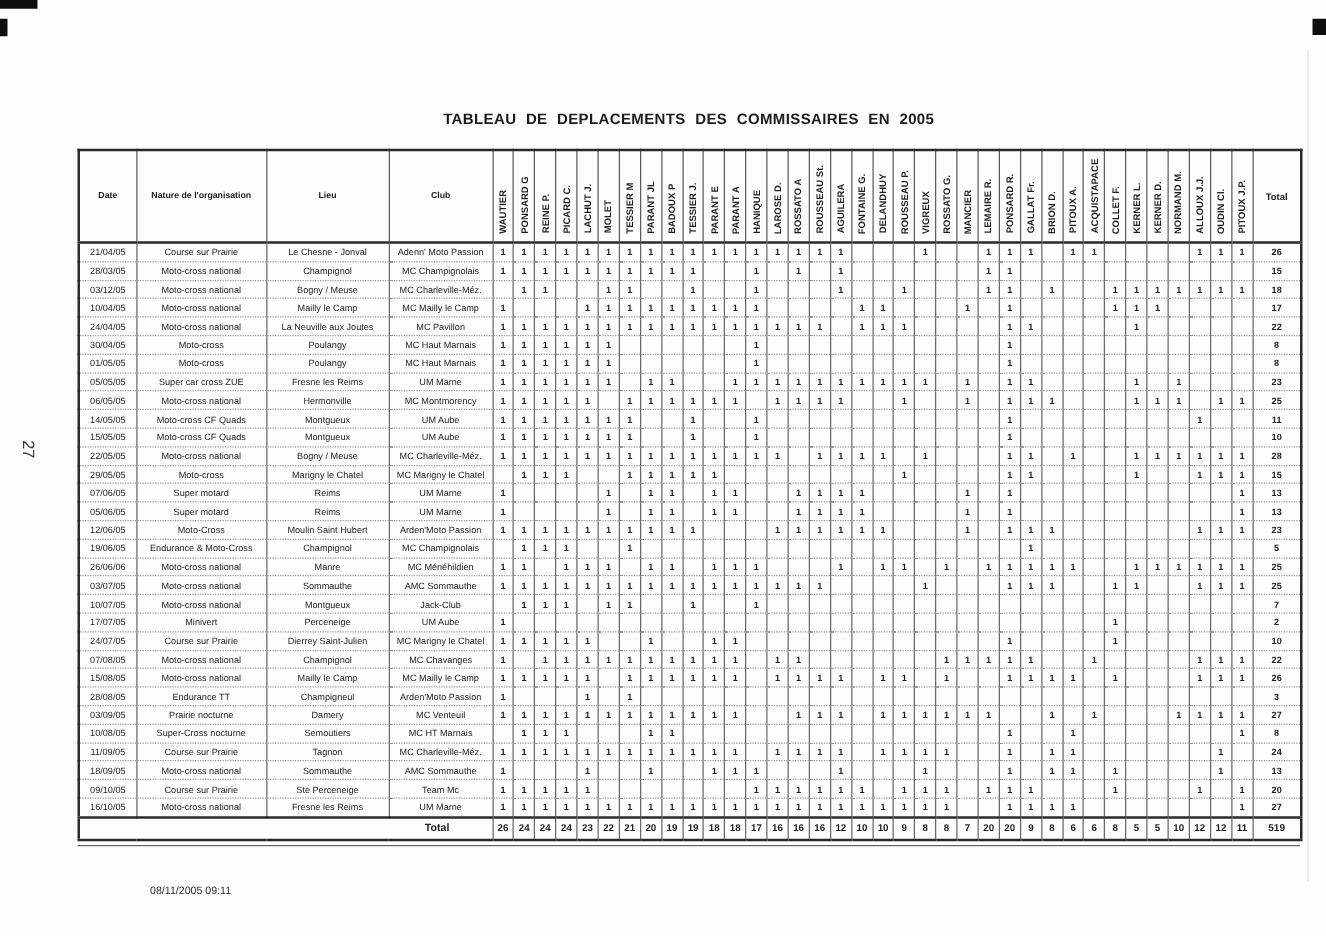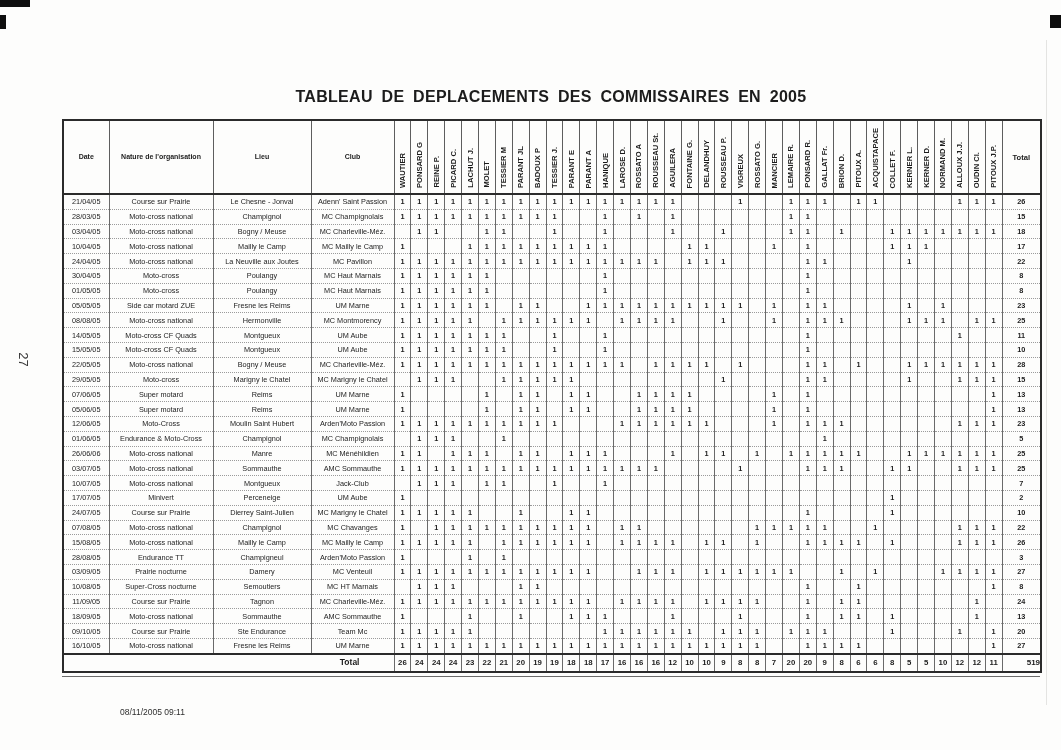--- a/index.html
+++ b/index.html
@@ -4,21 +4,21 @@
 <style>
   html,body{margin:0;padding:0;}
   #scan-page{position:relative;width:1061px;height:750px;background:#fdfdfc;
     font-family:"Liberation Sans", sans-serif;color:#1c1c1c;overflow:hidden;}
   .artifact{position:absolute;background:#0e0e0e;}
   .m1{left:0;top:0;width:30px;height:7px;}
   .m2{left:0;top:15px;width:6px;height:14px;}
   .m3{left:1050px;top:15px;width:11px;height:13px;}
   .edge-line{position:absolute;left:1046px;top:40px;width:1px;height:665px;background:#e4e4e2;}
   .doc-title{position:absolute;top:88px;left:62px;width:978px;text-align:center;
-    font-size:16px;font-weight:bold;letter-spacing:.3px;word-spacing:4px;white-space:nowrap;}
+    font-size:12px;font-weight:bold;letter-spacing:.3px;word-spacing:4px;white-space:nowrap;}
   .side-num{position:absolute;left:16px;top:352px;font-size:13px;color:#3a3a3a;
     transform:rotate(90deg);transform-origin:center;}
   .footer-stamp{position:absolute;left:120px;top:707px;font-size:8.5px;color:#2e2e2e;}
   .sub-line{position:absolute;left:62px;top:676px;width:978px;height:0;border-top:1px solid #6b6b6b;}
 
   table.grid{position:absolute;top:119px;left:62px;width:978px;border-collapse:collapse;
     table-layout:fixed;border:2px solid #2b2b2b;}
   table.grid th{border:1px solid #5e5e5e;border-bottom:2px solid #2b2b2b;
     font-weight:bold;padding:0;background:#fdfdfc;}
   th.fix{height:72px;vertical-align:middle;font-size:7px;line-height:8px;}
@@ -29,21 +29,21 @@
   th.totalh{font-size:7.6px;vertical-align:middle;}
   table.grid td{height:13.8px;padding:0;overflow:hidden;text-align:center;
     border-left:1px solid #6a6a6a;border-right:1px solid #6a6a6a;
     border-top:1px dotted #9b9b9b;font-size:7.3px;line-height:7px;}
   td.c-date{font-size:7.4px;}
   td.mark{font-size:8px;font-weight:600;}
   td.tot{font-size:8px;font-weight:600;}
   tr.totals td{border-top:2px solid #2b2b2b;border-bottom:2px solid #2b2b2b;
     font-weight:bold;font-size:7.8px;height:16px;}
   tr.totals td.lbl{text-align:right;padding-right:34px;font-size:8.5px;}
-  tr.totals td.gtot{font-size:8px;text-align:right;}
+  tr.totals td.gtot{font-size:8px;}
 </style>
 </head>
 <body>
 
 <div id="scan-page">
   <div class="artifact m1"></div>
   <div class="artifact m2"></div>
   <div class="artifact m3"></div>
   <div class="edge-line"></div>
 
@@ -137,21 +137,21 @@
           <th class="rot"><span>OUDIN Cl.</span></th>
           <th class="rot"><span>PITOUX J.P.</span></th>
           <th class="totalh">Total</th>
         </tr>
       </thead>
       <tbody>
         <tr>
           <td class="c-date">21/04/05</td>
           <td class="c-nat">Course sur Prairie</td>
           <td class="c-lieu">Le Chesne - Jonval</td>
-          <td class="c-club">Adenn' Saint Passion</td>
+          <td class="c-club">Adenn' Moto Passion</td>
           <td class="mark">1</td>
           <td class="mark">1</td>
           <td class="mark">1</td>
           <td class="mark">1</td>
           <td class="mark">1</td>
           <td class="mark">1</td>
           <td class="mark">1</td>
           <td class="mark">1</td>
           <td class="mark">1</td>
           <td class="mark">1</td>
@@ -220,21 +220,21 @@
           <td class="mark"></td>
           <td class="mark"></td>
           <td class="mark"></td>
           <td class="mark"></td>
           <td class="mark"></td>
           <td class="mark"></td>
           <td class="mark"></td>
           <td class="tot">15</td>
         </tr>
         <tr>
-          <td class="c-date">03/04/05</td>
+          <td class="c-date">03/12/05</td>
           <td class="c-nat">Moto-cross national</td>
           <td class="c-lieu">Bogny / Meuse</td>
           <td class="c-club">MC Charleville-Méz.</td>
           <td class="mark"></td>
           <td class="mark">1</td>
           <td class="mark">1</td>
           <td class="mark"></td>
           <td class="mark"></td>
           <td class="mark">1</td>
           <td class="mark">1</td>
@@ -436,21 +436,21 @@
           <td class="mark"></td>
           <td class="mark"></td>
           <td class="mark"></td>
           <td class="mark"></td>
           <td class="mark"></td>
           <td class="mark"></td>
           <td class="tot">8</td>
         </tr>
         <tr>
           <td class="c-date">05/05/05</td>
-          <td class="c-nat">Side car motard ZUE</td>
+          <td class="c-nat">Super car cross ZUE</td>
           <td class="c-lieu">Fresne les Reims</td>
           <td class="c-club">UM Marne</td>
           <td class="mark">1</td>
           <td class="mark">1</td>
           <td class="mark">1</td>
           <td class="mark">1</td>
           <td class="mark">1</td>
           <td class="mark">1</td>
           <td class="mark"></td>
           <td class="mark">1</td>
@@ -478,21 +478,21 @@
           <td class="mark"></td>
           <td class="mark">1</td>
           <td class="mark"></td>
           <td class="mark">1</td>
           <td class="mark"></td>
           <td class="mark"></td>
           <td class="mark"></td>
           <td class="tot">23</td>
         </tr>
         <tr>
-          <td class="c-date">08/08/05</td>
+          <td class="c-date">06/05/05</td>
           <td class="c-nat">Moto-cross national</td>
           <td class="c-lieu">Hermonville</td>
           <td class="c-club">MC Montmorency</td>
           <td class="mark">1</td>
           <td class="mark">1</td>
           <td class="mark">1</td>
           <td class="mark">1</td>
           <td class="mark">1</td>
           <td class="mark"></td>
           <td class="mark">1</td>
@@ -822,21 +822,21 @@
           <td class="mark"></td>
           <td class="mark"></td>
           <td class="mark"></td>
           <td class="mark"></td>
           <td class="mark">1</td>
           <td class="mark">1</td>
           <td class="mark">1</td>
           <td class="tot">23</td>
         </tr>
         <tr>
-          <td class="c-date">01/06/05</td>
+          <td class="c-date">19/06/05</td>
           <td class="c-nat">Endurance &amp; Moto-Cross</td>
           <td class="c-lieu">Champignol</td>
           <td class="c-club">MC Champignolais</td>
           <td class="mark"></td>
           <td class="mark">1</td>
           <td class="mark">1</td>
           <td class="mark">1</td>
           <td class="mark"></td>
           <td class="mark"></td>
           <td class="mark">1</td>
@@ -1383,21 +1383,21 @@
           <td class="mark"></td>
           <td class="mark"></td>
           <td class="mark"></td>
           <td class="mark">1</td>
           <td class="mark"></td>
           <td class="tot">13</td>
         </tr>
         <tr>
           <td class="c-date">09/10/05</td>
           <td class="c-nat">Course sur Prairie</td>
-          <td class="c-lieu">Ste Endurance</td>
+          <td class="c-lieu">Ste Perceneige</td>
           <td class="c-club">Team Mc</td>
           <td class="mark">1</td>
           <td class="mark">1</td>
           <td class="mark">1</td>
           <td class="mark">1</td>
           <td class="mark">1</td>
           <td class="mark"></td>
           <td class="mark"></td>
           <td class="mark"></td>
           <td class="mark"></td>

